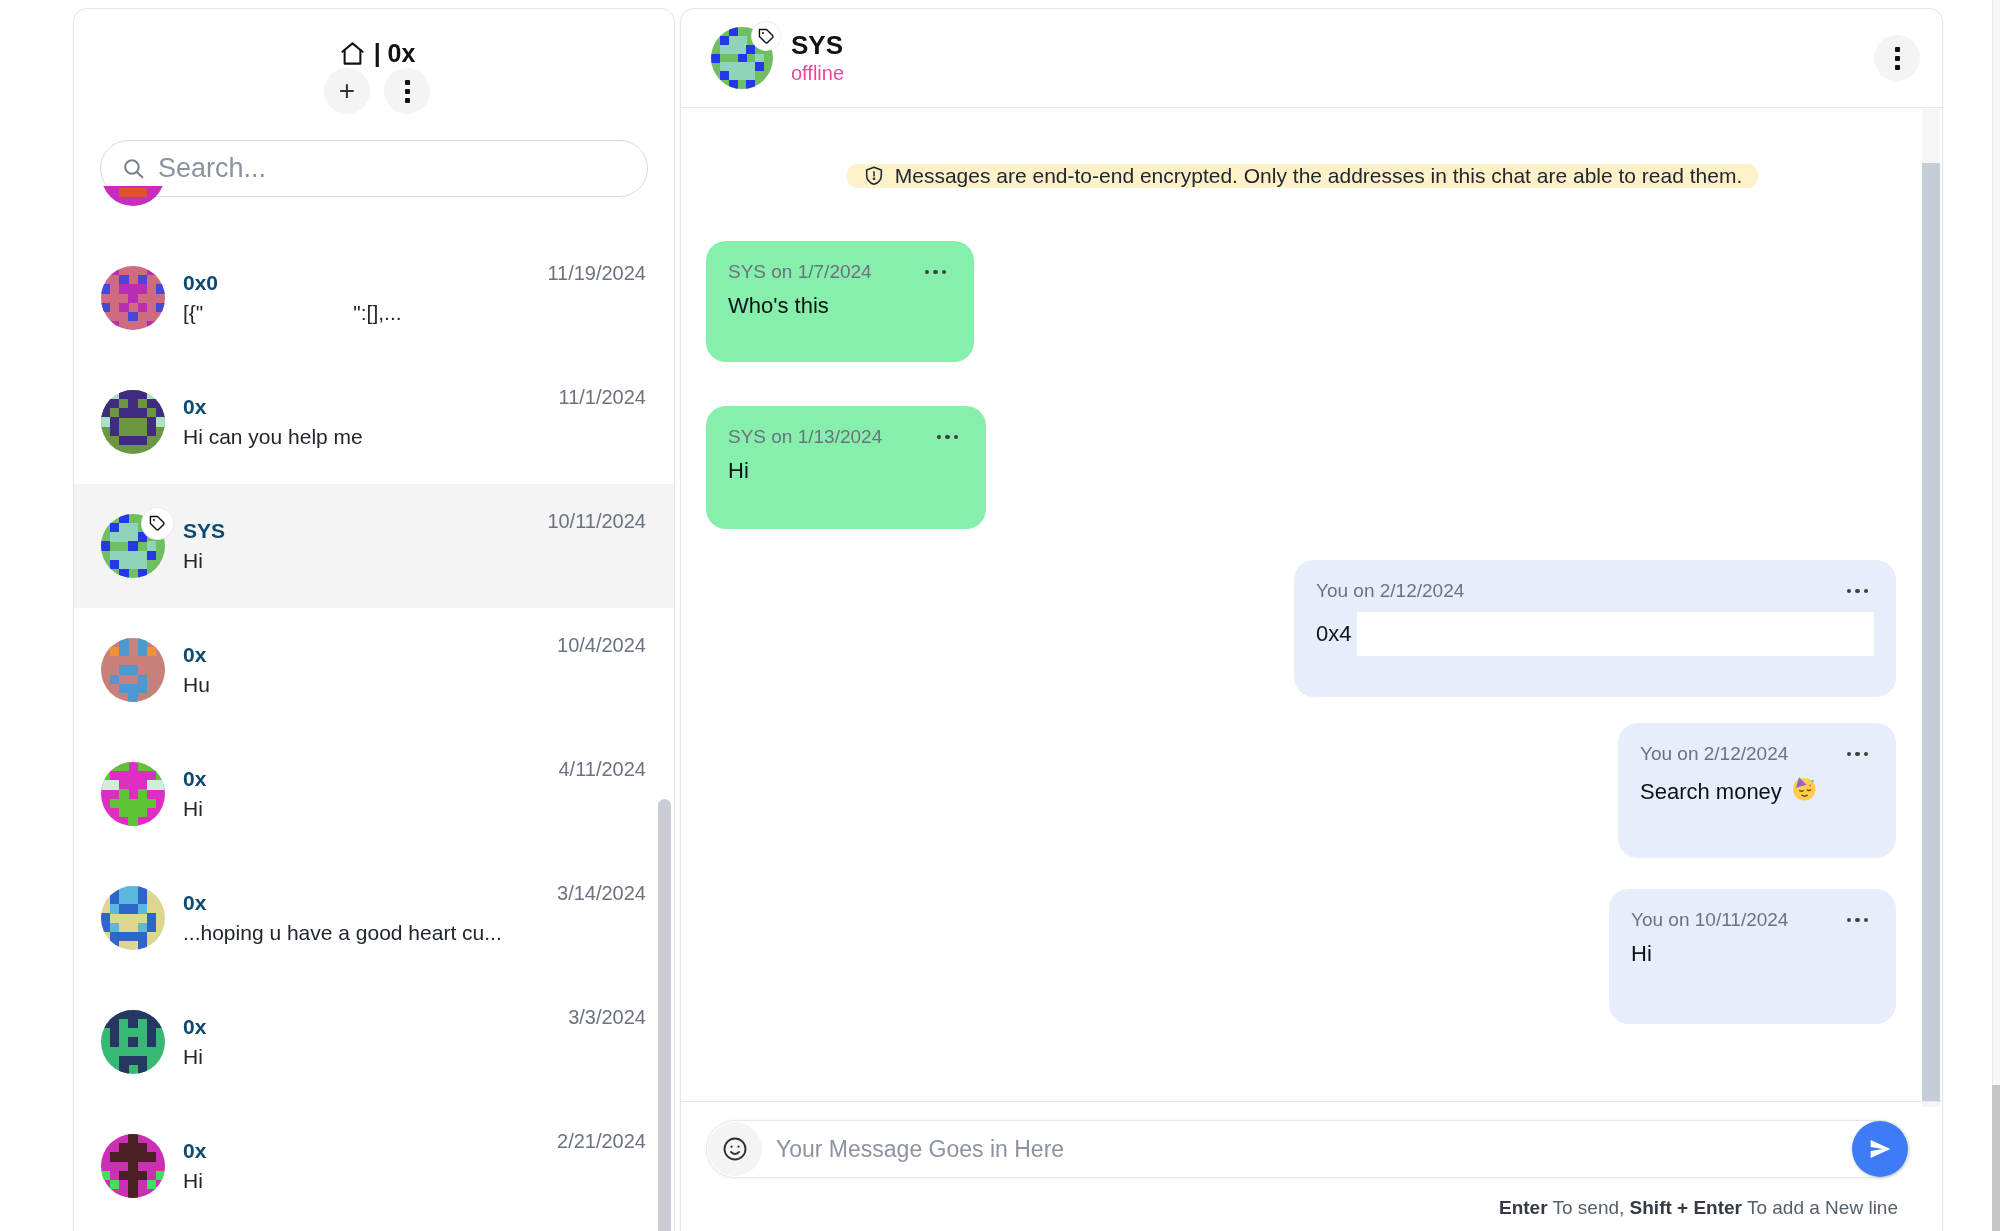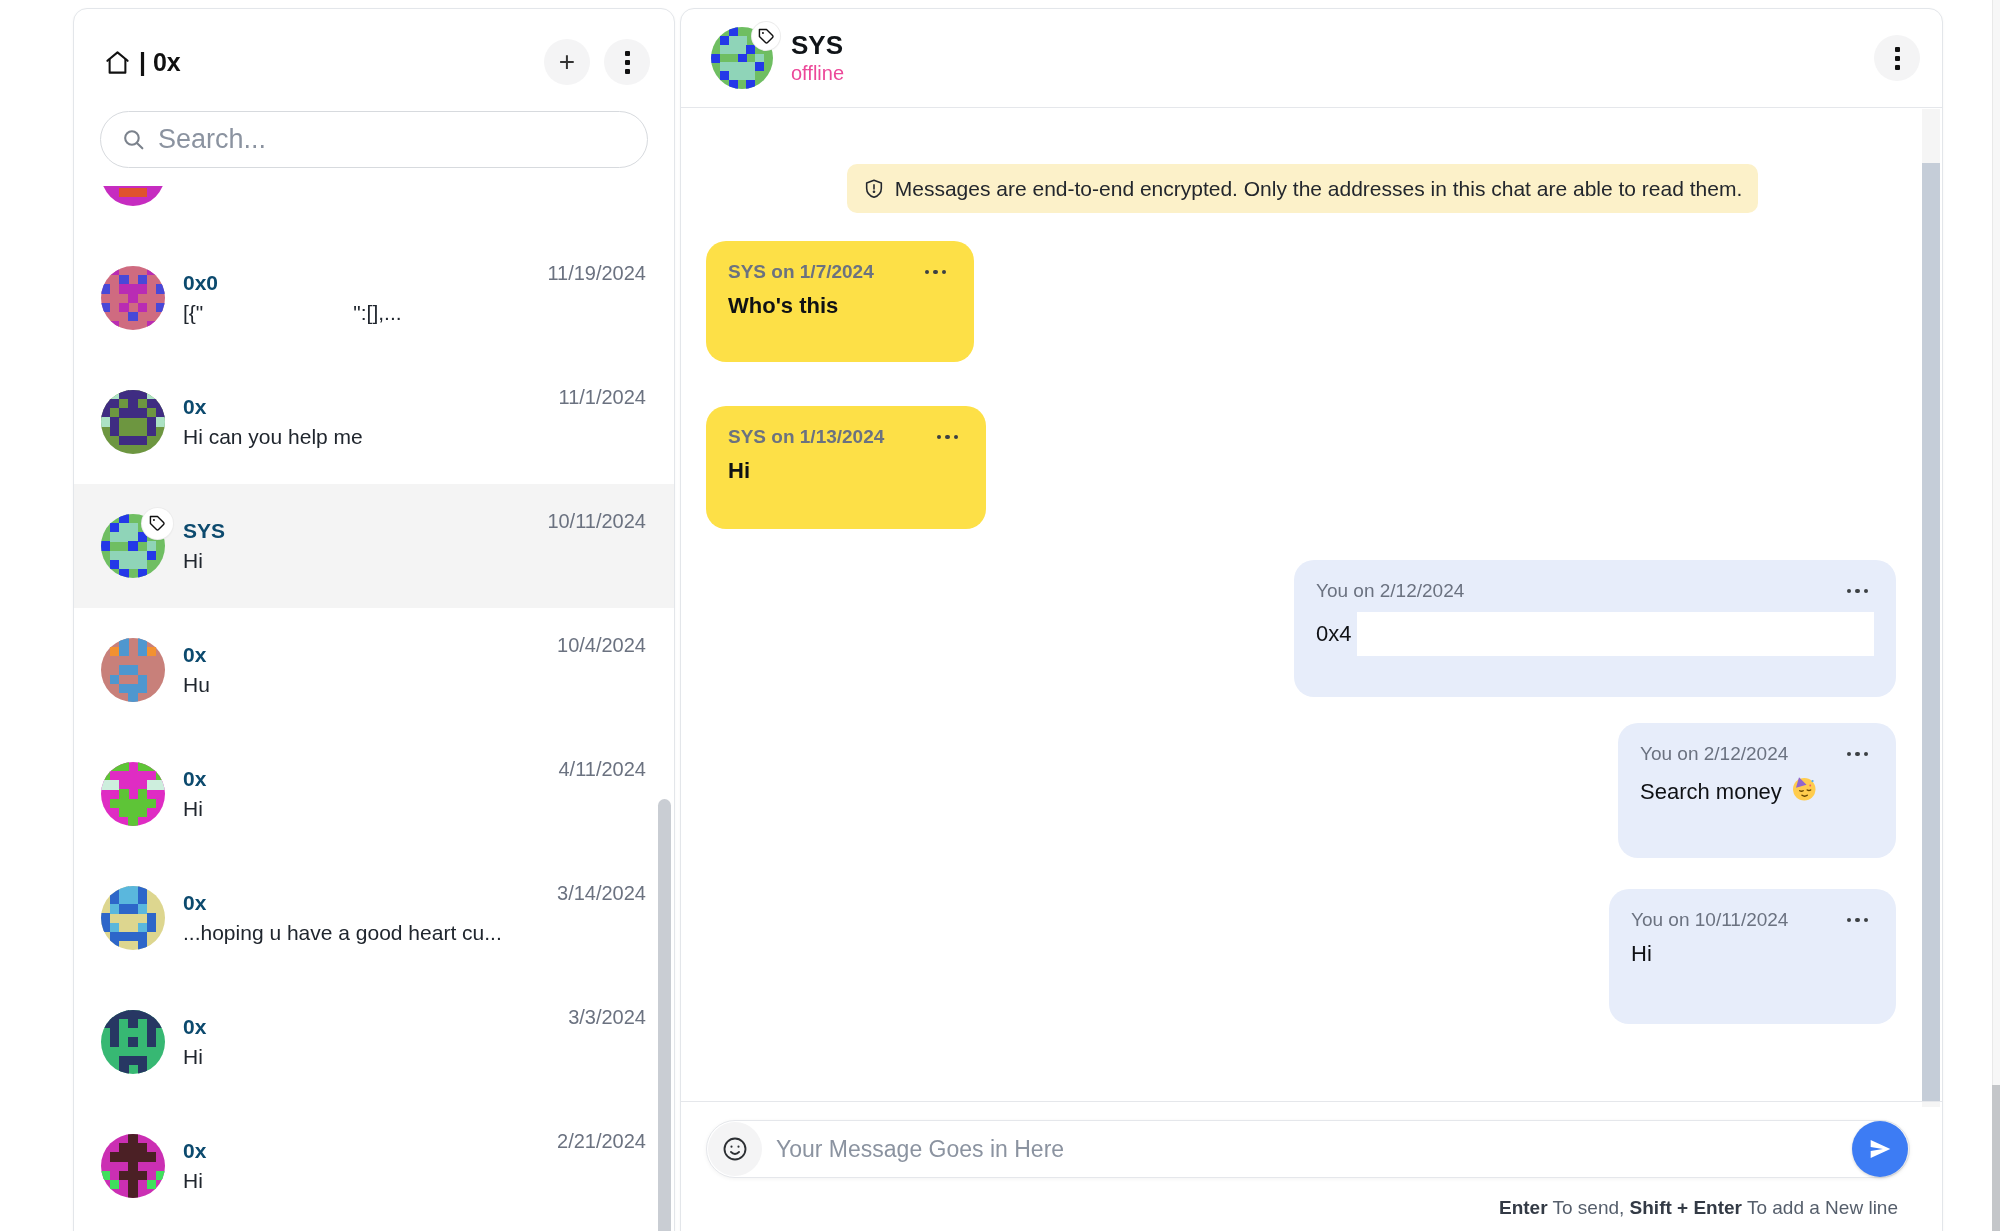--- a/index.html
+++ b/index.html
@@ -5,21 +5,21 @@
   * { margin:0; padding:0; box-sizing:border-box; }
   html,body { background:#fff; }
   body { font-family:"Liberation Sans", sans-serif; }
   #app { position:relative; width:2000px; height:1231px; background:#fff; overflow:hidden; }
 
   .card { position:absolute; background:#fff; border:1px solid #e3e6ea; border-radius:14px;
           box-shadow:0 1px 3px rgba(0,0,0,0.04); }
 
   
   #sidebar { left:73px; top:8px; width:602px; height:1240px; }
-  .sb-header { display:flex; align-items:center; justify-content:space-between; padding:30px 24px 0 30px; }
+  .sb-header { display:flex; align-items:center; justify-content:space-between; padding:30px 24px 0 30px;flex-direction:column; }
   .sb-title-wrap { display:flex; align-items:center; gap:8px; }
   .sb-title { font-size:25px; font-weight:700; color:#111; }
   .sb-actions { display:flex; gap:14px; }
   .circle-btn { width:46px; height:46px; border-radius:50%; background:#f4f4f5; border:none;
                 display:flex; align-items:center; justify-content:center; cursor:pointer; color:#222; }
   .plus-glyph { font-size:28px; line-height:1; color:#333; font-weight:400; }
   .kebab { display:flex; flex-direction:column; gap:4px; }
   .kebab i { width:5px; height:5px; background:#111; border-radius:1px; display:block; }
 
   .search-wrap { margin:26px 26px 0 26px; height:57px; border:1.5px solid #d7dade; border-radius:29px;
@@ -48,26 +48,26 @@
   #chat { left:680px; top:8px; width:1263px; height:1240px; }
   .chat-header { position:relative; height:99px; border-bottom:1px solid #e5e7eb; display:flex; align-items:center; padding:0 30px; }
   .chat-avatar-wrap { position:relative; width:62px; height:62px; flex:0 0 auto; }
   .chat-avatar-wrap .avatar { width:62px; height:62px; }
   .chat-avatar-wrap .tag-badge { width:28px; height:28px; top:-5px; right:-7px; }
   .chat-id { margin-left:18px; }
   .chat-name { font-size:26px; font-weight:700; color:#101418; line-height:30px; }
   .chat-status { font-size:20px; color:#ec4899; line-height:26px; }
   .chat-header .circle-btn { position:absolute; right:22px; top:26px; }
 
-  .banner { position:absolute; left:166px; top:155px; width:911px; height:49px; background:#fcf1c9; border-radius:10px;
+  .banner { position:absolute; left:166px; top:155px; width:911px; height:24px; background:#fcf1c9; border-radius:10px;
             display:flex; align-items:center; justify-content:center; gap:10px; }
   .banner-text { font-size:21px; color:#23272d; }
 
   .bubble { position:absolute; border-radius:20px; padding:20px 22px; }
-  .bubble.left { background:#fde047;font-weight:bold; }
+  .bubble.left { background:#86efac; }
   .bubble.right { background:#e7edfa; }
   .b-head { display:flex; align-items:center; justify-content:space-between; padding-right:4px; }
   .b-author { font-size:19px; color:#6b7280; }
   .dots { display:flex; gap:4px; cursor:pointer; padding:4px 2px; }
   .dots i { width:4.5px; height:4.5px; border-radius:50%; background:#3c4043; display:block; }
   .b-body { margin-top:10px; font-size:22px; color:#0f1115; display:flex; align-items:center; }
   .redact-box { flex:1; height:44px; background:#fff; margin-left:6px; }
   .party-emoji { display:inline-block; margin-left:8px; }
 
   #chat-track { position:absolute; right:2px; top:100px; bottom:140px; width:18px; background:#f5f5f5; }

